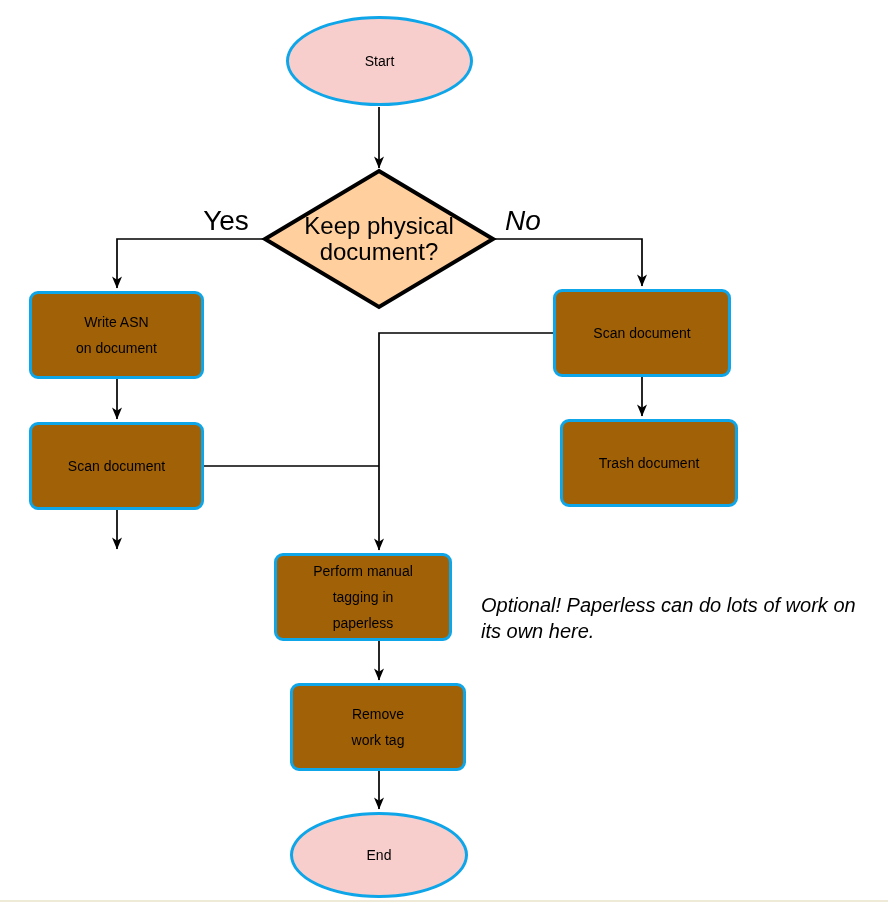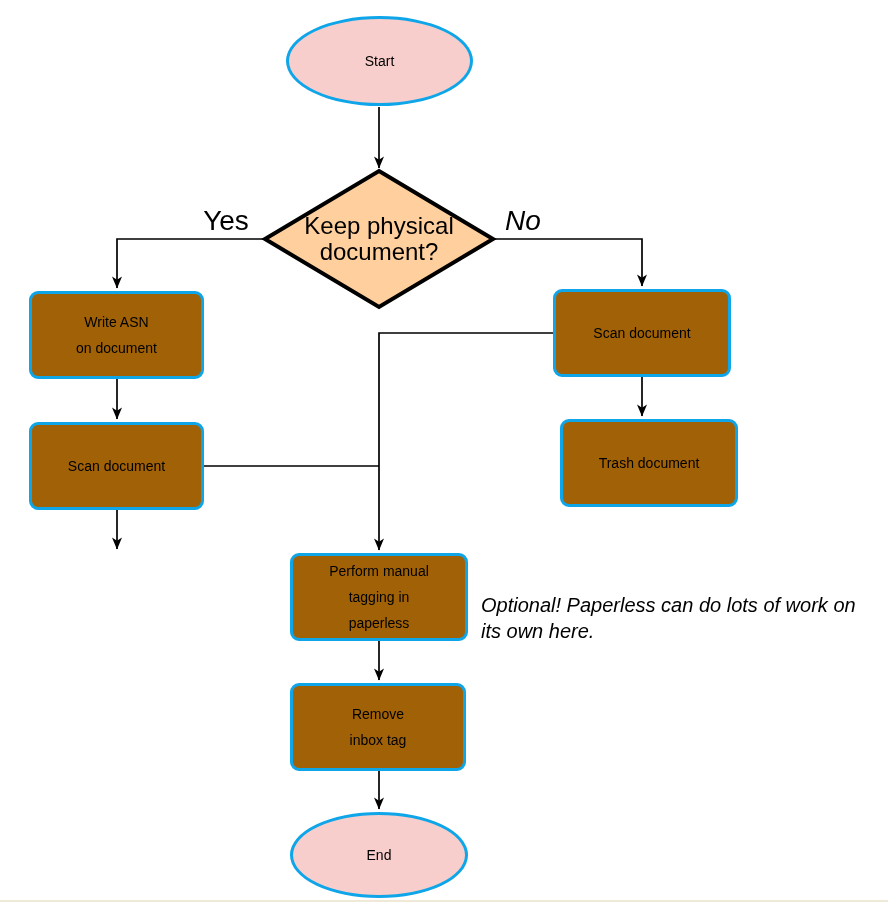--- a/index.html
+++ b/index.html
@@ -36,21 +36,21 @@
     background: #f8cecc;
     border-radius: 50%;
     border-width: 3.5px;
   }
   .node-start  { left: 286px; top: 16px;  width: 187px; height: 90px; }
   .node-write-asn  { left: 29px;  top: 291px; width: 175px; height: 88px; }
   .node-scan-left  { left: 29px;  top: 422px; width: 175px; height: 88px; }
   .node-archive    { left: 27px;  top: 552px; width: 178px; height: 87px; }
   .node-scan-right { left: 553px; top: 289px; width: 178px; height: 88px; }
   .node-trash      { left: 553px; top: 419px; width: 178px; height: 88px; margin-left: 7px; }
-  .node-tagging    { left: 290px; top: 553px; width: 178px; height: 88px; }
+  .node-tagging    { left: 274px; top: 553px; width: 178px; height: 88px; }
   .node-remove-tag { left: 290px; top: 683px; width: 176px; height: 88px; }
   .node-end    { left: 290px; top: 812px; width: 178px; height: 86px; }
 
   .decision-label {
     position: absolute;
     z-index: 2;
     left: 279px; top: 213px; width: 200px;
     text-align: center;
     font-size: 24px;
     line-height: 26px;
@@ -143,21 +143,21 @@
     <span>Perform manual
 tagging in
 paperless</span>
   </div>
 
   <div class="annotation">Optional! Paperless can do lots of work on
 its own here.</div>
 
   <div class="node process node-remove-tag">
     <span>Remove
-inbox tag</span>
+work tag</span>
   </div>
 
   <div class="node terminal node-end">
     <span>End</span>
   </div>
 
   <div class="bottom-edge"></div>
 </div>
 
 </body></html>

